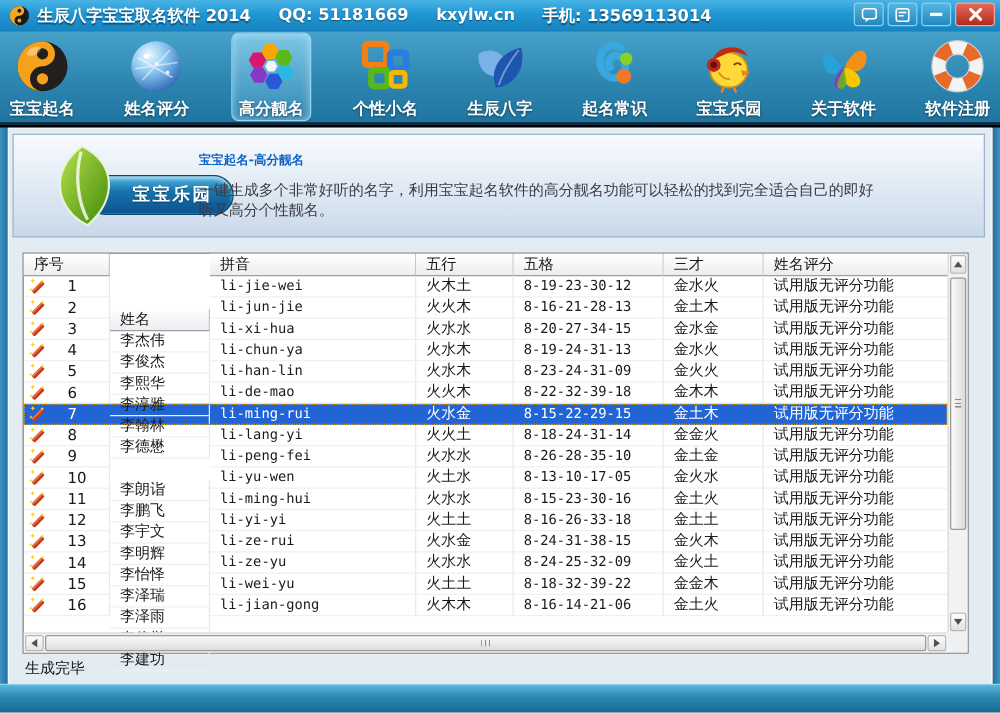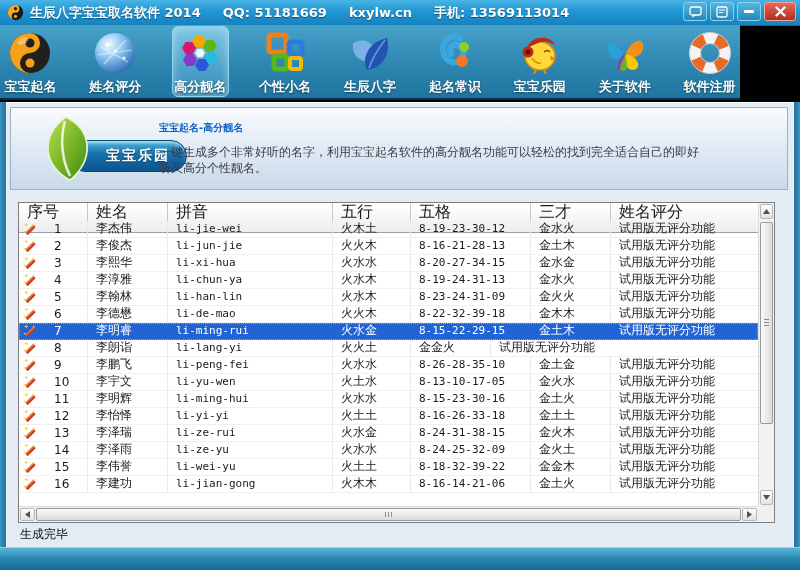--- a/index.html
+++ b/index.html
@@ -13,21 +13,21 @@
   .tb-icon{width:17px;height:17px;margin:0 6px 0 7px;flex:0 0 auto;}
   .tb-text{color:#fff;font-weight:bold;font-size:13px;text-shadow:0 1px 1px rgba(0,0,0,.45);margin-right:22px;white-space:nowrap;}
   .winbtns{position:absolute;right:4px;top:2px;display:flex;gap:3px;}
   .wbtn{width:24px;height:19px;border:1px solid #8ad2f2;border-radius:3px;
     background:linear-gradient(180deg,#55b6e0,#2388bc);display:flex;align-items:center;justify-content:center;
     color:#fff;box-sizing:border-box;cursor:pointer;}
   .wbtn.close{width:32px;background:linear-gradient(180deg,#e46a58,#b22c20);border-color:#f0a49a;font-weight:bold;}
   .wbtn svg{display:block;}
 
   
-  .toolbar{position:absolute;left:0;top:25px;width:740px;height:75px;
+  .toolbar{position:absolute;left:0;top:25px;width:800px;height:75px;
     background:linear-gradient(180deg,#47a2ca 0%,#2d86b0 55%,#1f759f 100%);
     border-bottom:2px solid #0d2c48;display:flex;justify-content:space-around;align-items:stretch;padding:0 2px;box-sizing:border-box;gap:28px;}
   .tool{width:86px;display:flex;flex-direction:column;align-items:center;justify-content:flex-start;
     padding-top:3px;margin:1px 0;border:1px solid transparent;border-radius:6px;cursor:pointer;box-sizing:border-box;}
   .tool.active{background:linear-gradient(180deg,rgba(170,228,252,.55),rgba(90,180,226,.30));
     border:1px solid #90d4f2;box-shadow:inset 0 0 8px rgba(255,255,255,.45);}
   .ticon{width:46px;height:46px;display:flex;align-items:center;justify-content:center;}
   .ticon svg{width:44px;height:44px;display:block;}
   .tlabel{margin-top:3px;color:#fff;font-size:13px;font-weight:bold;text-shadow:0 1px 2px rgba(0,0,0,.5);white-space:nowrap;}
 
@@ -48,29 +48,29 @@
   .ptitle{position:absolute;left:148px;top:13px;font-size:10px;font-weight:bold;color:#0f62c4;}
   .pdesc{position:absolute;left:148px;top:36px;width:540px;font-size:12px;line-height:16px;color:#3a3a42;}
   .startbtn{position:absolute;right:18px;top:28px;width:74px;height:25px;
     border:1px solid #6a6a6a;border-radius:3px;background:linear-gradient(180deg,#ffffff,#e6e6e6);
     font-size:12px;color:#111;font-family:inherit;cursor:pointer;}
 
   
   .table{position:absolute;left:12px;top:100px;width:757px;height:321px;box-sizing:border-box;
     border:1px solid #7d7d7d;background:#fff;}
   .thead{position:absolute;left:0;top:0;right:16px;height:18px;display:flex;}
-  .hc{box-sizing:border-box;height:30px;line-height:17px;font-size:16px;color:#1a1a1a;
+  .hc{box-sizing:border-box;height:18px;line-height:17px;font-size:12px;color:#1a1a1a;
     padding-left:8px;background:linear-gradient(180deg,#ffffff,#ebedef);
     border-right:1px solid #c4c8cc;border-bottom:1px solid #9aa0a6;white-space:nowrap;overflow:hidden;cursor:pointer;}
   .tbody{position:absolute;left:0;top:18px;right:16px;}
   .trow{display:flex;height:17px;cursor:pointer;}
   .c{box-sizing:border-box;height:17px;line-height:15px;font-size:12px;color:#1a1a1a;padding-left:8px;
     border-right:1px solid #e7e9eb;border-bottom:1px solid #f0f0f0;white-space:nowrap;overflow:hidden;}
   .c0{width:69px;padding-left:4px;display:flex;align-items:center;}
-  .c1{width:80px;}.c2{width:165px;}.c3{width:78px;}.c4{width:120px;}.c5{width:80px;}.c6{flex:1;border-right:none;}
+  .c1{width:80px;margin-top:44px;}.c2{width:165px;}.c3{width:78px;}.c4{width:120px;}.c5{width:80px;}.c6{flex:1;border-right:none;}
   .hc.c0{display:block;padding-left:8px;}
   .mono{font-family:"DejaVu Sans Mono","Liberation Mono",monospace;font-size:11px;}
   .seq{margin-left:16px;}
   .wand{width:15px;height:15px;flex:0 0 auto;}
   .wand svg{width:15px;height:15px;display:block;}
   .trow.selected{background:#2264d4;outline:1px dotted #e8a000;outline-offset:-1px;}
   .trow.selected .c{color:#fff;border-color:transparent;}
 
   
   .vscroll{position:absolute;top:0;right:0;width:16px;height:303px;background:#f2f2f2;border-left:1px solid #dcdcdc;box-sizing:border-box;}
@@ -454,20 +454,21 @@
                   <path d="M3.2 0.6 l.6 1.4 1.4.6 -1.4.6 -.6 1.4 -.6-1.4 -1.4-.6 1.4-.6z" fill="#ffd020"></path>
                   <path d="M10.8 1.4 l.45 1 1 .45 -1 .45 -.45 1 -.45-1 -1-.45 1-.45z" fill="#ffd020"></path>
                   <path d="M1.8 8.2 l.45 1 1 .45 -1 .45 -.45 1 -.45-1 -1-.45 1-.45z" fill="#ffd020"></path>
                 </svg>
       </span>
       <span class="seq">8</span>
     </div>
     <div class="c c1">李朗诣</div>
     <div class="c c2 mono">li-lang-yi</div>
     <div class="c c3">火火土</div>
+    <div class="c c4 mono">8-18-24-31-14</div>
     <div class="c c5">金金火</div>
     <div class="c c6">试用版无评分功能</div>
   </div>
 
   <div class="trow">
     <div class="c c0">
       <span class="wand">
         <svg viewBox="0 0 15 15">
                   <rect x="5.8" y="2.2" width="3.4" height="11.5" rx="1" transform="rotate(45 7.5 8)" fill="#c63a16"></rect>
                   <rect x="5.8" y="2.2" width="1.4" height="11.5" rx="0.7" transform="rotate(45 7.5 8)" fill="#e8764a"></rect>

